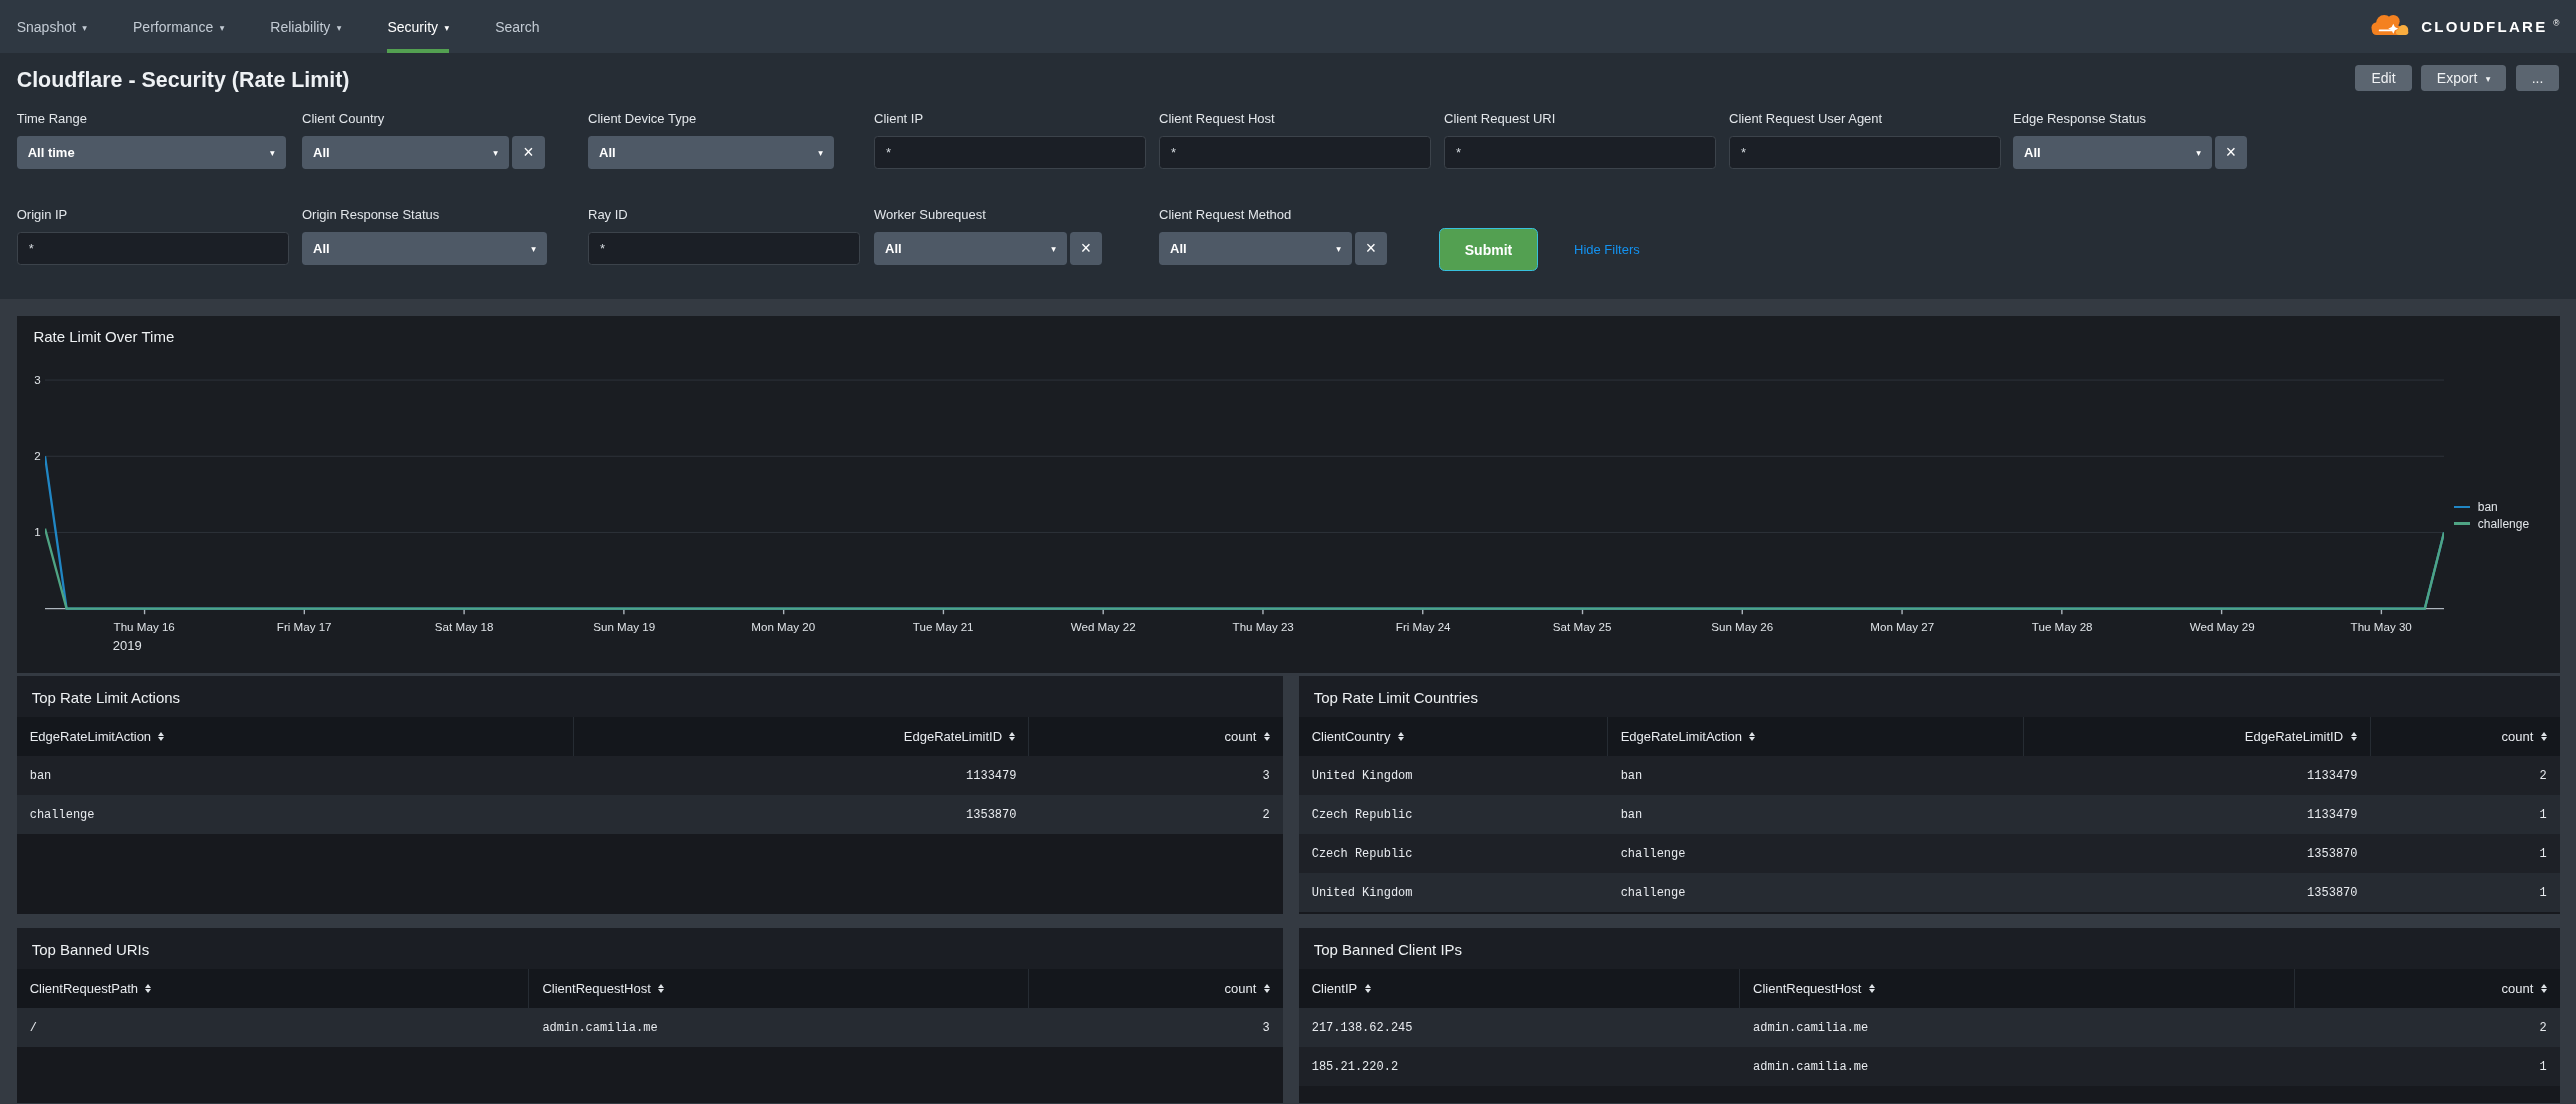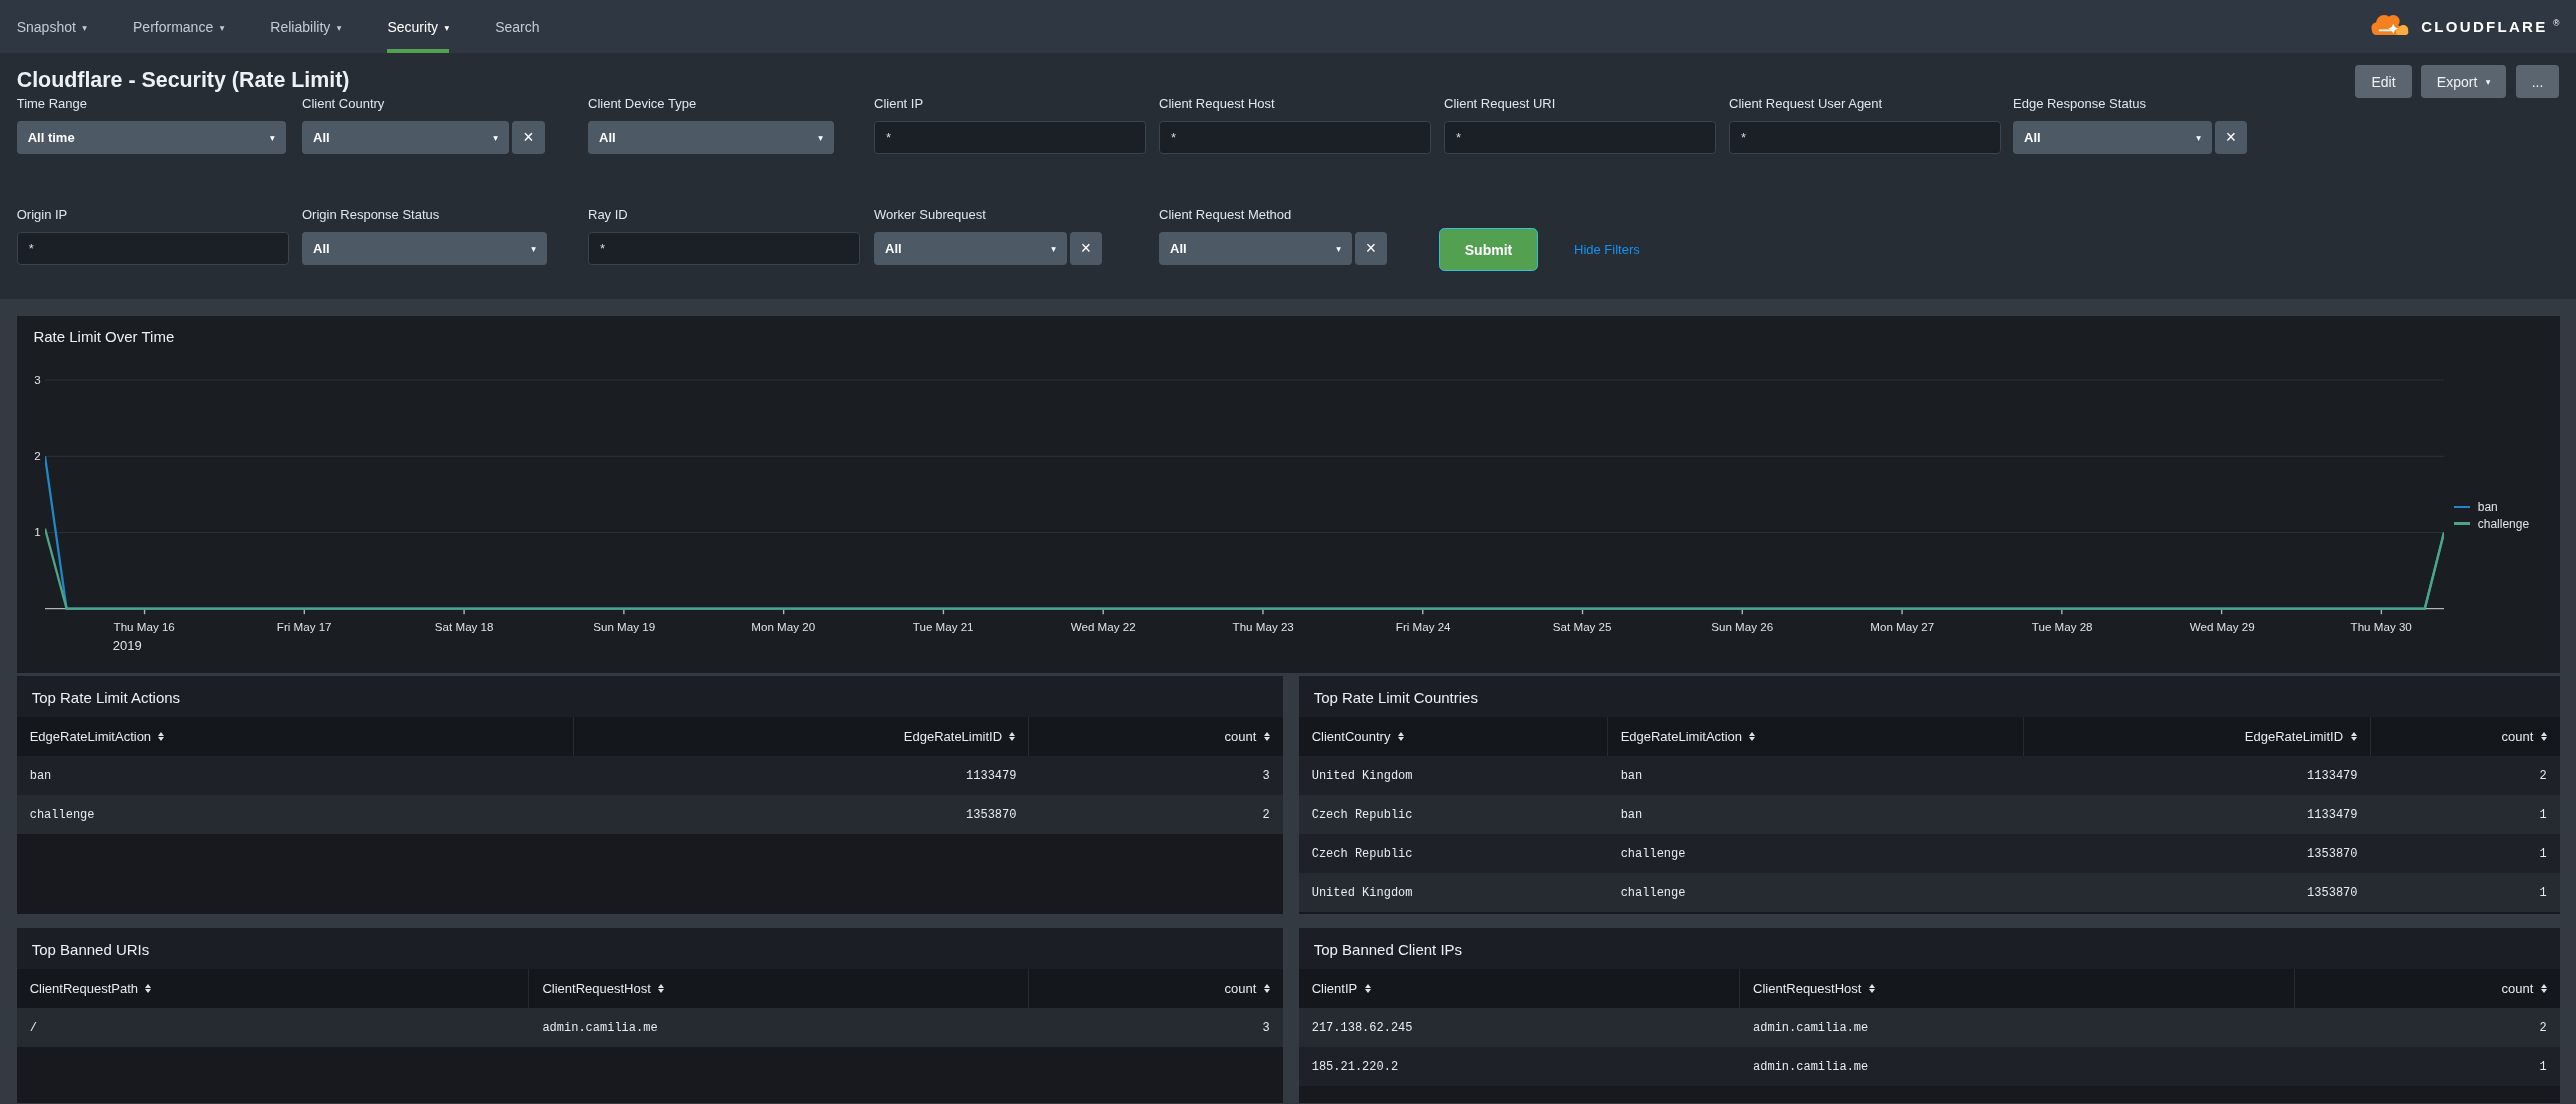--- a/index.html
+++ b/index.html
@@ -16,27 +16,27 @@
   .nav-item.active::after{content:"";position:absolute;bottom:0;left:0;right:0;height:3.7px;background:#53a051;}
   .nav-caret{font-size:9.3px;margin-top:1.9px;}
   .brand{margin-left:auto;display:flex;align-items:center;gap:5.6px;}
   .brand-text{color:#fff;font-weight:700;font-size:15px;letter-spacing:2.3px;}
   .regmark{color:#fff;font-size:8.4px;vertical-align:top;margin-top:-7.4px;}
 
   
   .topsec{position:absolute;top:53px;left:0;width:100%;height:246px;background:#262d35;}
   .page-title{position:absolute;left:16.7px;top:15px;font-size:21.4px;font-weight:700;color:#eef1f4;}
   .hbtns{position:absolute;right:16.7px;top:12px;display:flex;gap:9.3px;}
-  .btn{height:33px;background:#5b6570;border:none;border-radius:3.7px;color:#f0f2f4;
+  .btn{height:26px;background:#5b6570;border:none;border-radius:3.7px;color:#f0f2f4;
        font-size:14px;padding:9px 16px;display:flex;align-items:center;gap:8.4px;cursor:pointer;
        font-family:inherit;}
   .btn .bcaret{font-size:9.3px;}
 
   .frow{position:absolute;left:0;right:0;height:61px;}
-  #frow1{top:43px;} #frow2{top:154px;}
+  #frow1{top:58px;} #frow2{top:154px;}
   .fcell{position:absolute;top:0;}
   .flabel{font-size:13px;color:#e2e6ea;height:18.6px;margin-bottom:6.5px;white-space:nowrap;}
   .fctrl{display:flex;}
   .dd{height:33px;background:#4e5966;border-radius:3.7px;display:flex;align-items:center;
       justify-content:space-between;padding:0 11px;color:#fff;font-size:13px;font-weight:600;
       box-sizing:border-box;cursor:pointer;}
   .dd .caret{font-size:9.3px;color:#fff;margin-left:9.3px;font-weight:400;}
   .xbtn{width:33px;height:33px;background:#4e5966;border-radius:3.7px;margin-left:2.8px;
         display:flex;align-items:center;justify-content:center;color:#fff;font-size:17.7px;cursor:pointer;}
   .tin{height:33px;background:#1b1f26;border:0.9px solid #3c434b;border-radius:3.7px;color:#d4d9de;

